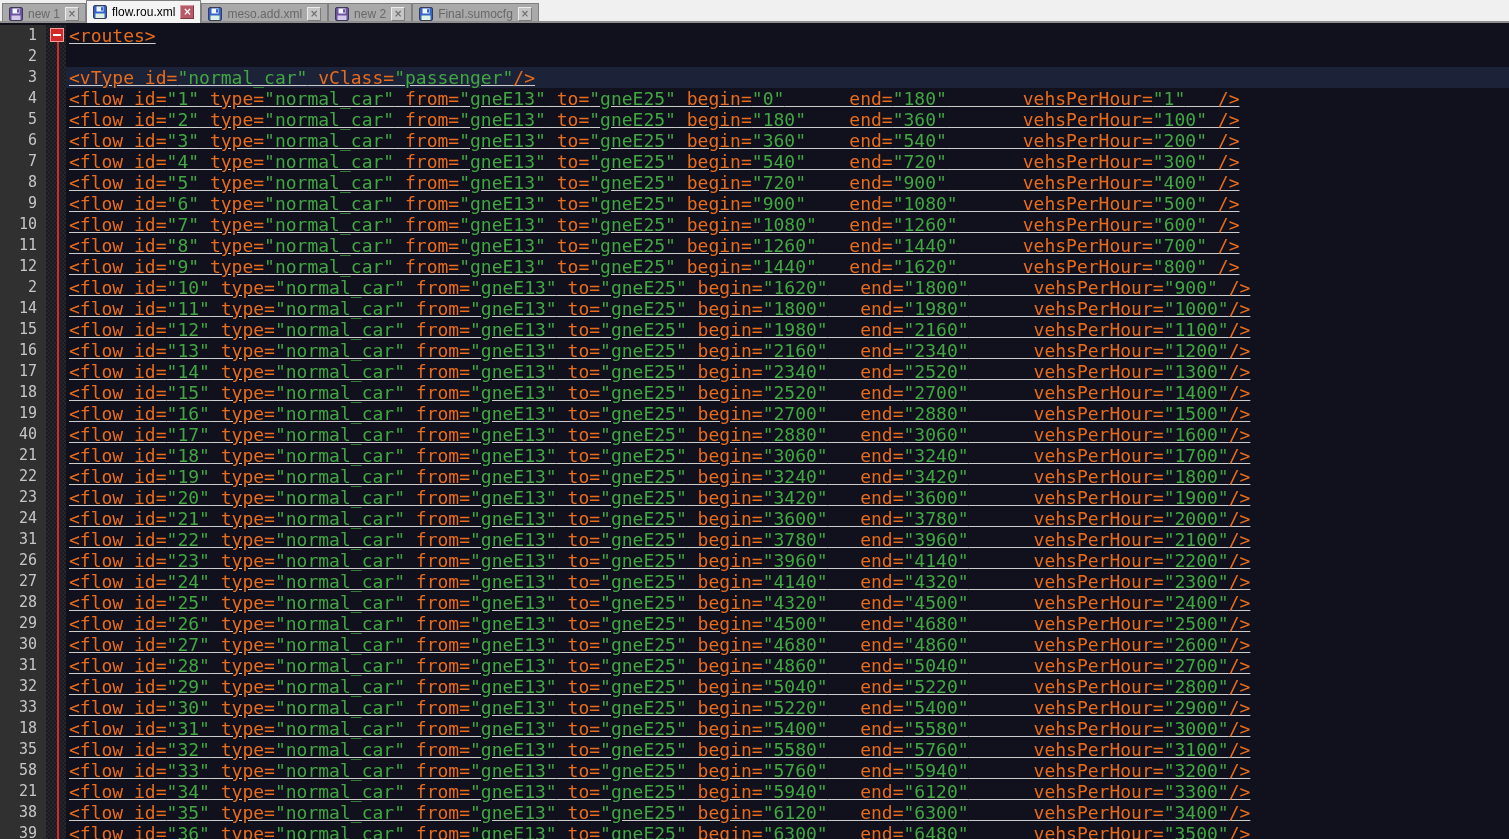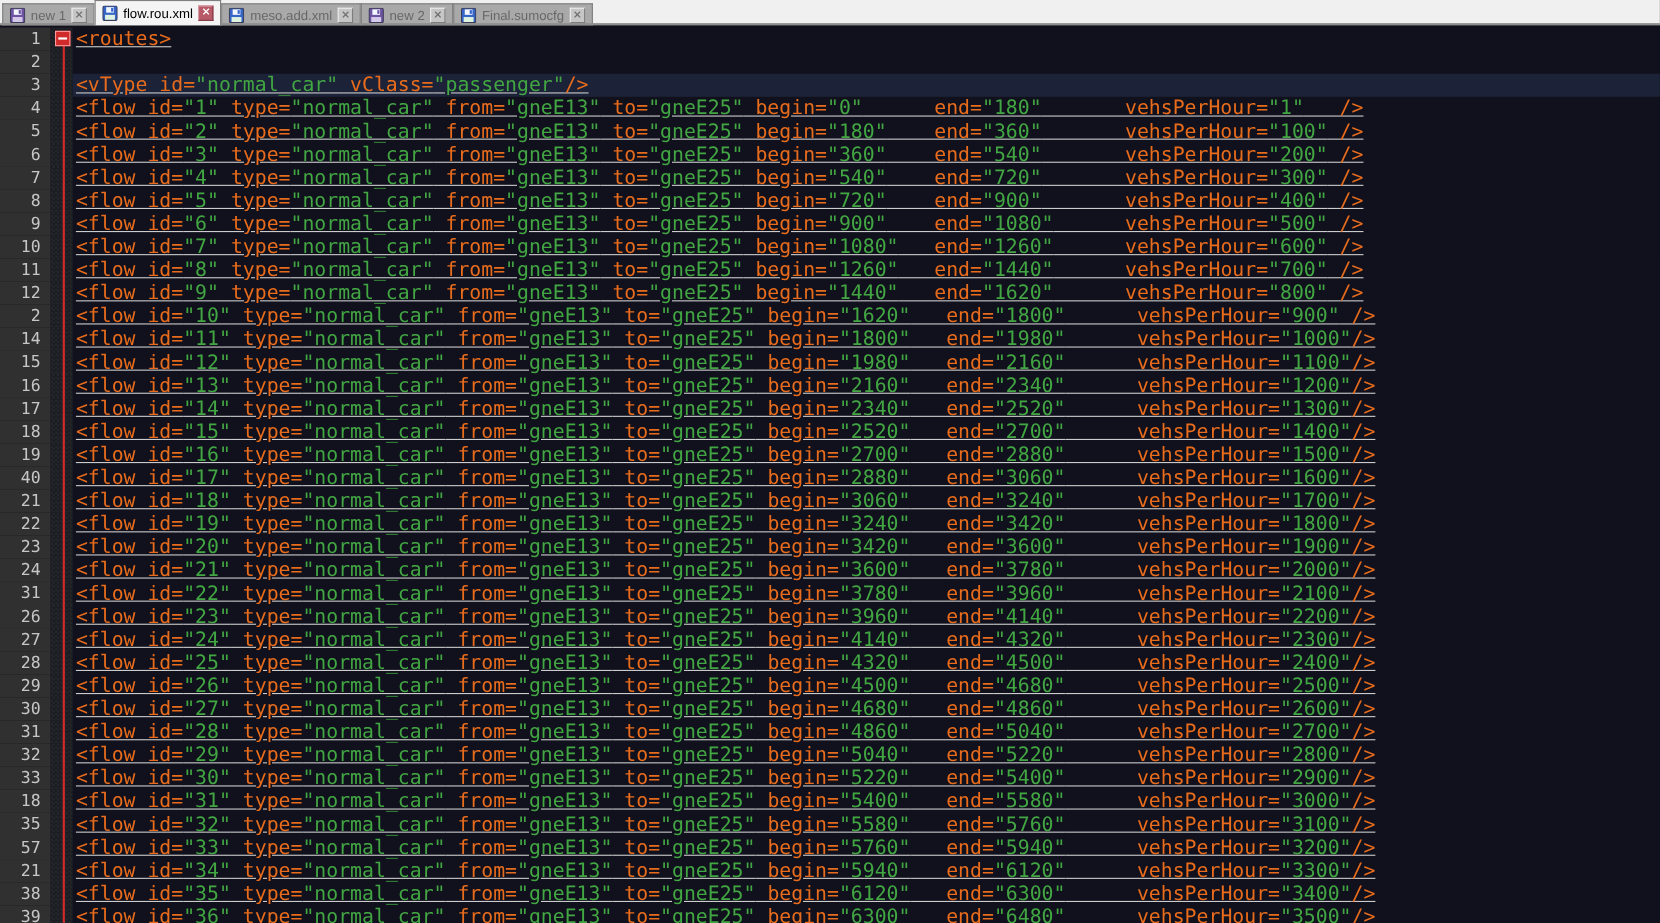--- a/index.html
+++ b/index.html
@@ -264,21 +264,21 @@
         <span class="ln">18</span>
         <span class="mg"></span>
         <span class="cd"><span class="mk">&lt;flow id=</span><span class="st">"31"</span><span class="mk"> type=</span><span class="st">"normal_car"</span><span class="mk"> from=</span><span class="st">"gneE13"</span><span class="mk"> to=</span><span class="st">"gneE25"</span><span class="mk"> begin=</span><span class="st">"5400"</span><span class="mk">   end=</span><span class="st">"5580"</span><span class="mk">      vehsPerHour=</span><span class="st">"3000"</span><span class="mk">/&gt;</span></span>
       </div>
       <div class="row">
         <span class="ln">35</span>
         <span class="mg"></span>
         <span class="cd"><span class="mk">&lt;flow id=</span><span class="st">"32"</span><span class="mk"> type=</span><span class="st">"normal_car"</span><span class="mk"> from=</span><span class="st">"gneE13"</span><span class="mk"> to=</span><span class="st">"gneE25"</span><span class="mk"> begin=</span><span class="st">"5580"</span><span class="mk">   end=</span><span class="st">"5760"</span><span class="mk">      vehsPerHour=</span><span class="st">"3100"</span><span class="mk">/&gt;</span></span>
       </div>
       <div class="row">
-        <span class="ln">57</span>
+        <span class="ln">58</span>
         <span class="mg"></span>
         <span class="cd"><span class="mk">&lt;flow id=</span><span class="st">"33"</span><span class="mk"> type=</span><span class="st">"normal_car"</span><span class="mk"> from=</span><span class="st">"gneE13"</span><span class="mk"> to=</span><span class="st">"gneE25"</span><span class="mk"> begin=</span><span class="st">"5760"</span><span class="mk">   end=</span><span class="st">"5940"</span><span class="mk">      vehsPerHour=</span><span class="st">"3200"</span><span class="mk">/&gt;</span></span>
       </div>
       <div class="row">
         <span class="ln">21</span>
         <span class="mg"></span>
         <span class="cd"><span class="mk">&lt;flow id=</span><span class="st">"34"</span><span class="mk"> type=</span><span class="st">"normal_car"</span><span class="mk"> from=</span><span class="st">"gneE13"</span><span class="mk"> to=</span><span class="st">"gneE25"</span><span class="mk"> begin=</span><span class="st">"5940"</span><span class="mk">   end=</span><span class="st">"6120"</span><span class="mk">      vehsPerHour=</span><span class="st">"3300"</span><span class="mk">/&gt;</span></span>
       </div>
       <div class="row">
         <span class="ln">38</span>

